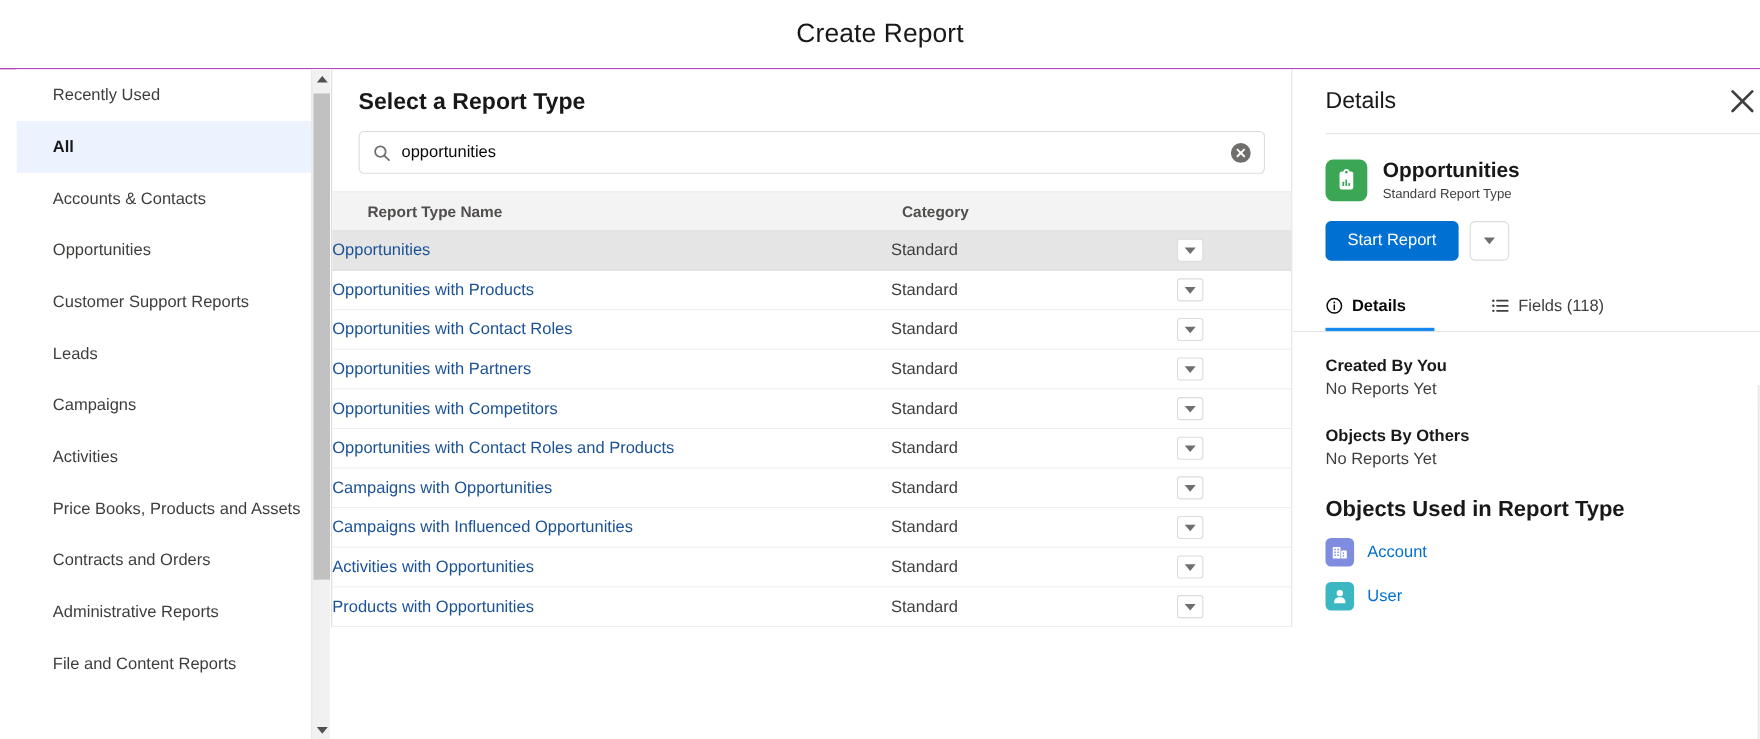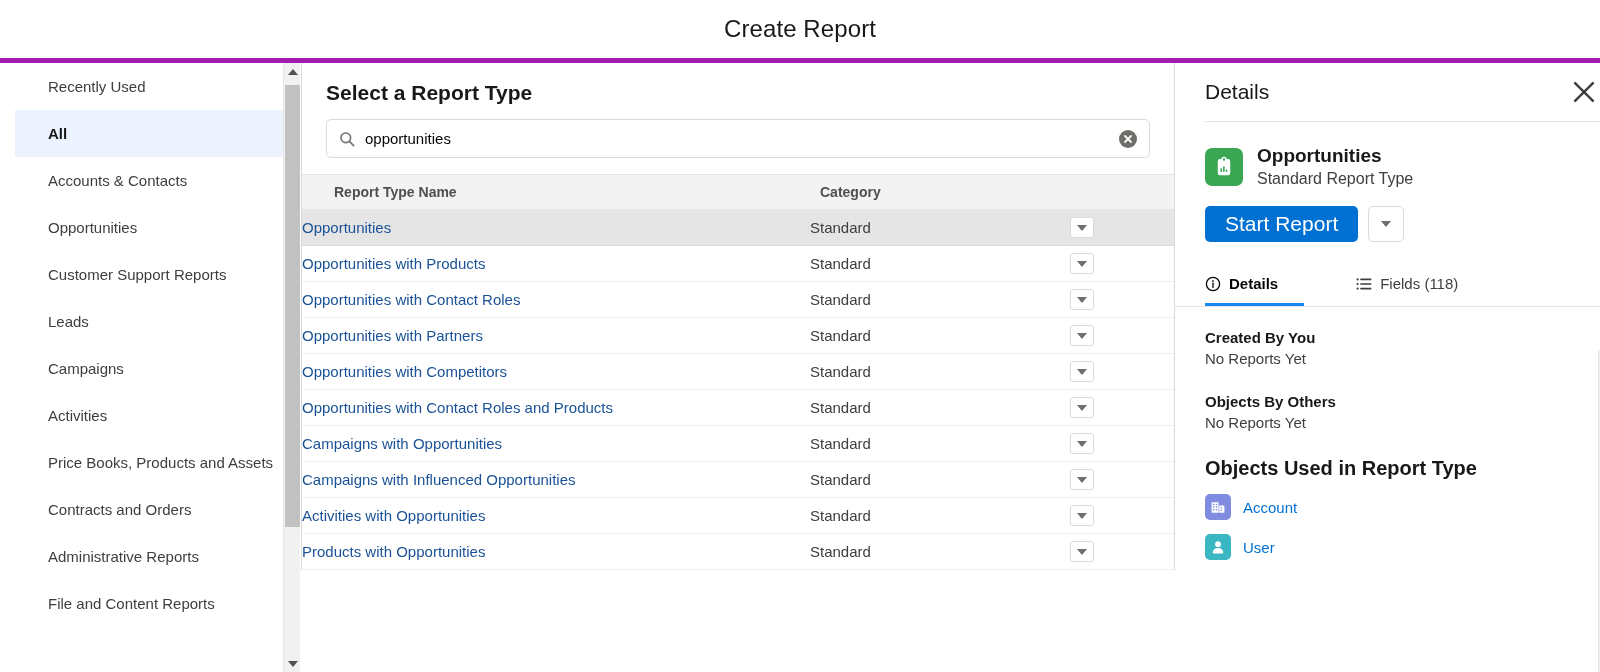--- a/index.html
+++ b/index.html
@@ -9,21 +9,21 @@
     background: #ffffff;
     overflow: hidden;
     color: #181818;
   }
   .app { position: relative; width: 1600px; height: 672px; }
 
   
   .modal-header {
     position: absolute; top: 0; left: 0; width: 1600px; height: 63px;
     background: #ffffff;
-    border-bottom: 5px solid #a21caf;
+    border-bottom: 1px solid #a21caf;
     display: flex; align-items: center; justify-content: center;
   }
   .modal-title { font-size: 24px; font-weight: 400; color: #181818; letter-spacing: .1px; }
 
   
   .body-row {
     position: absolute; top: 63px; left: 15px; width: 1600px; height: 609px;
     display: flex; align-items: flex-start;
   }
 
@@ -172,26 +172,26 @@
   .det-divider { height: 1px; background: #e5e5e5; margin: 0 0 0 30px; }
 
   .det-identity { display: flex; align-items: center; gap: 14px; padding: 22px 30px 0 30px; }
   .obj-badge {
     width: 38px; height: 38px; border-radius: 7px;
     display: flex; align-items: center; justify-content: center;
     flex: 0 0 38px;
   }
   .obj-badge svg { width: 22px; height: 22px; }
   .ident-name { font-size: 19px; font-weight: 700; color: #181818; line-height: 1.25; }
-  .ident-sub  { font-size: 16px; font-weight: 400; color: #3e3e3c; line-height: 1.35; }
+  .ident-sub  { font-size: 12px; font-weight: 400; color: #3e3e3c; line-height: 1.35; }
 
   .det-actions { display: flex; align-items: center; gap: 10px; padding: 17px 30px 0 30px; }
   .btn-primary {
     background: #0070d2; color: #ffffff; border: 0; border-radius: 5px;
-    height: 36px; padding: 0 20px; font-size: 21px; font-weight: 400;
+    height: 36px; padding: 0 20px; font-size: 15px; font-weight: 400;
     font-family: "Liberation Sans", sans-serif; cursor: pointer;
   }
   .btn-split {
     width: 36px; height: 36px; border: 1px solid #dddbda; border-radius: 5px;
     background: #fff; cursor: pointer; display: flex; align-items: center; justify-content: center;
   }
   .btn-split .cv {
     width: 0; height: 0; border-left: 5px solid transparent;
     border-right: 5px solid transparent; border-top: 6px solid #706e6b;
   }

